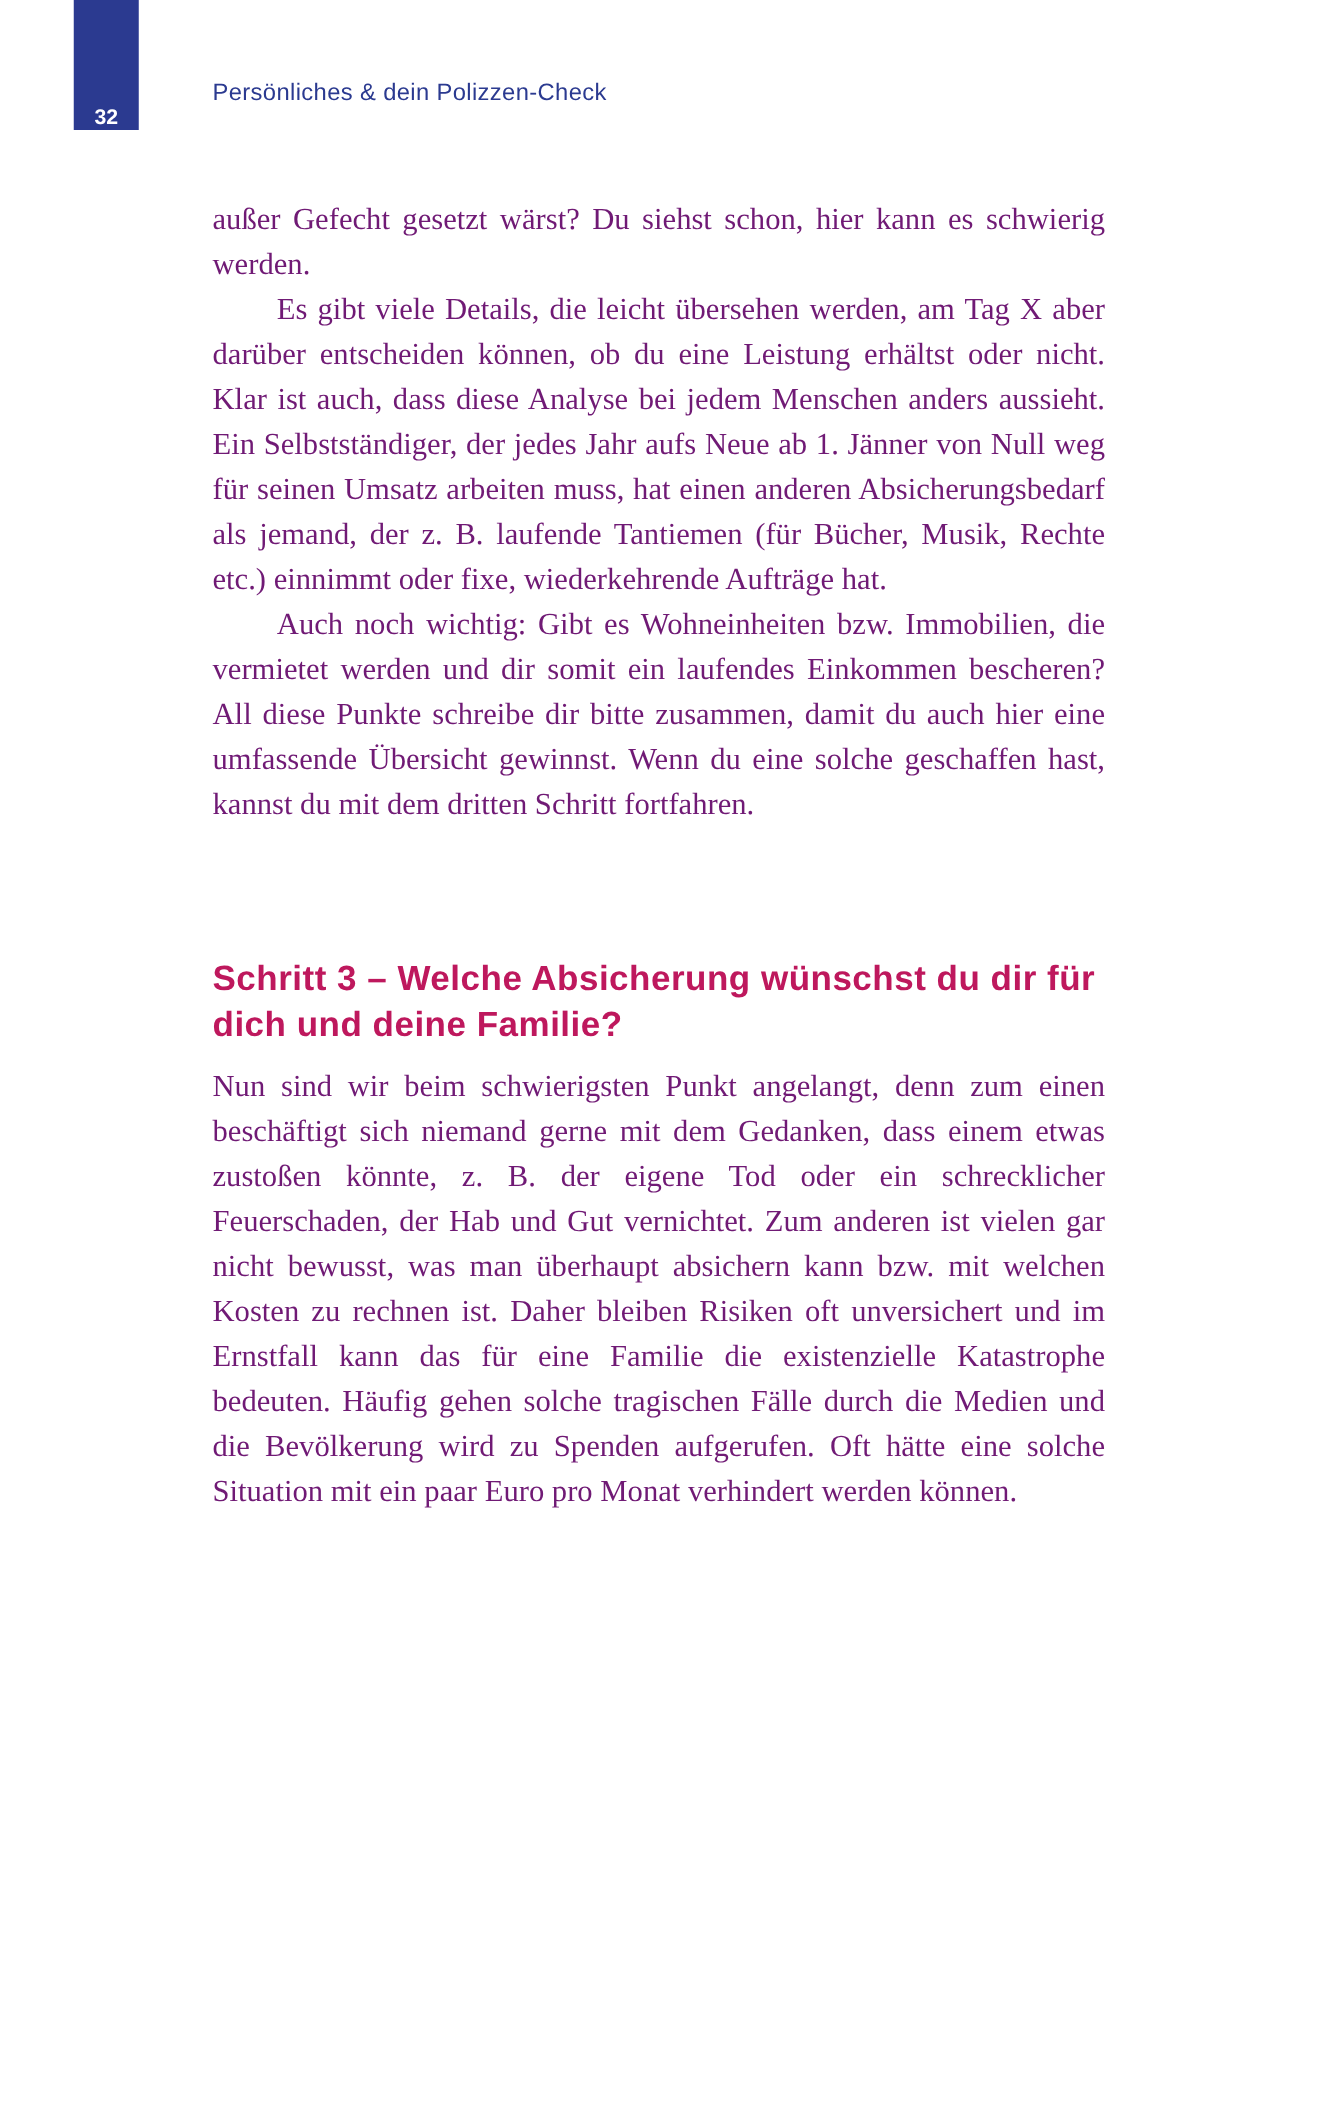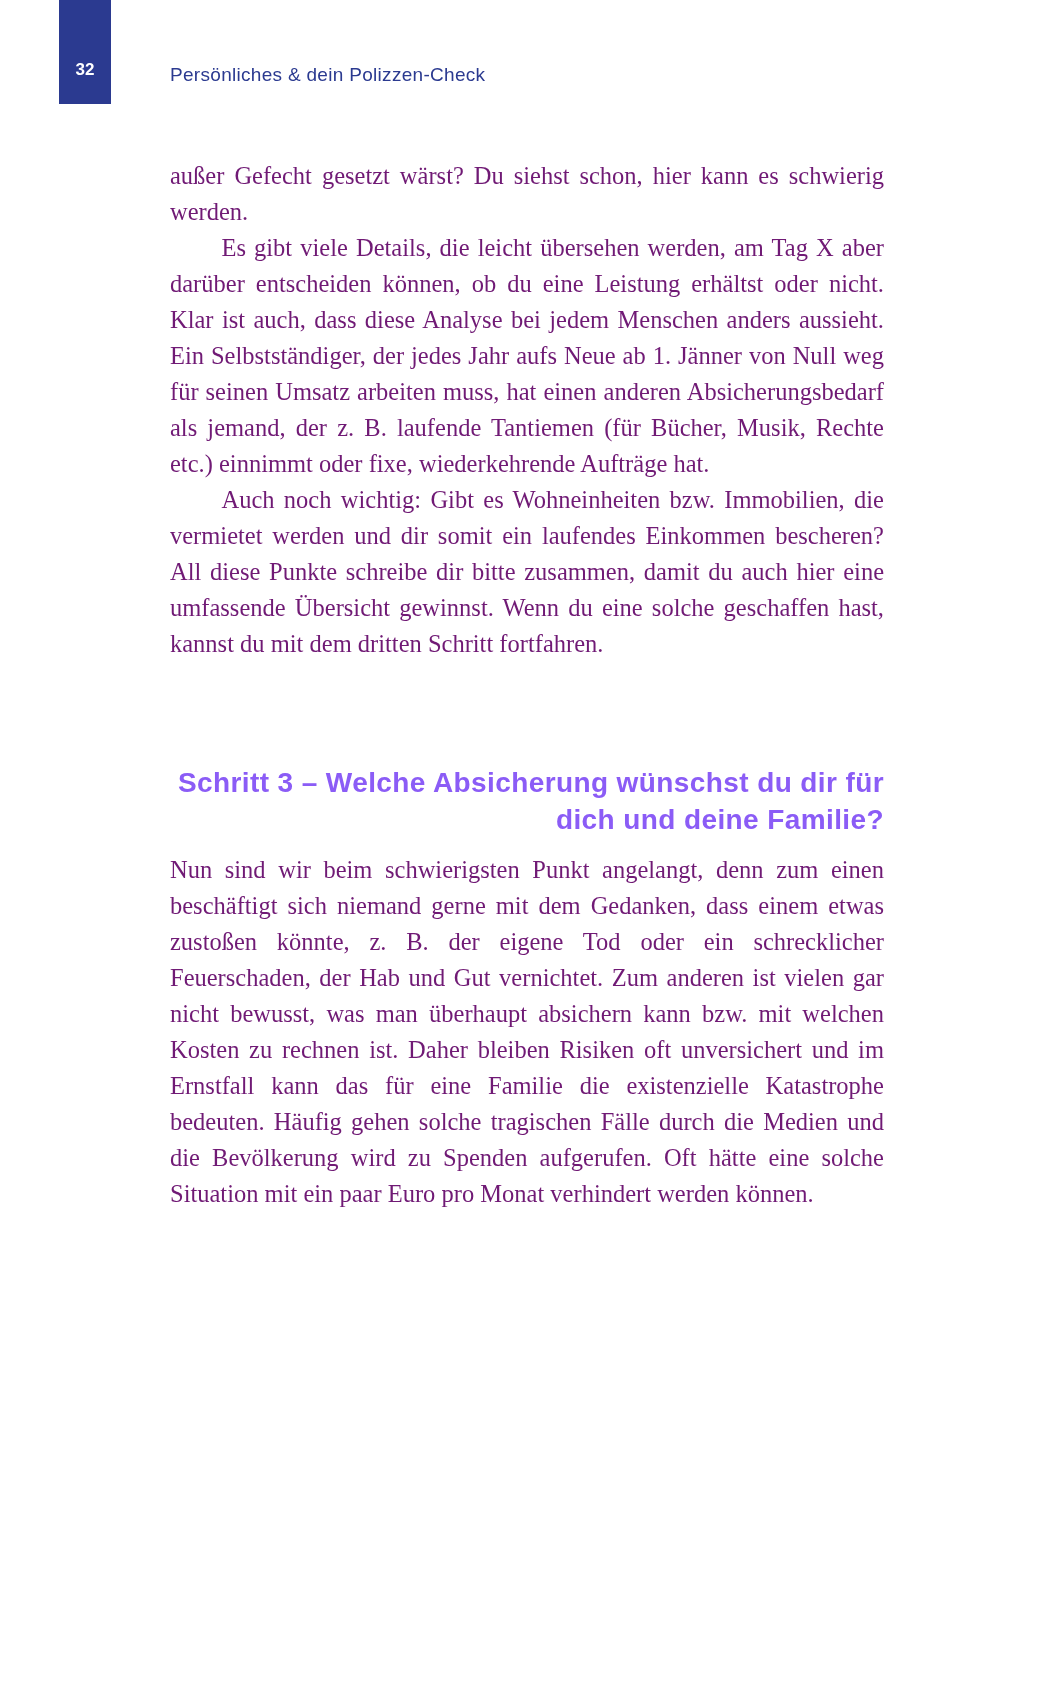--- a/index.html
+++ b/index.html
@@ -20,21 +20,21 @@
     position: absolute;
     left: 59px;
     top: 0;
     width: 52px;
     height: 104px;
     background: #2b3a90;
     display: flex;
     align-items: flex-end;
     justify-content: center;
     box-sizing: border-box;
-    padding-bottom: 26px;
+    padding-bottom: 2px;
   }
   .page-badge span {
     color: #ffffff;
     font-family: "Liberation Sans", sans-serif;
     font-weight: 700;
     font-size: 17px;
     line-height: 1;
   }
   .running-head {
     position: absolute;
@@ -70,22 +70,22 @@
 
   .section-heading {
     margin: 0;
     margin-top: 102px;
     margin-bottom: 14px;
     font-family: "Liberation Sans", sans-serif;
     font-weight: 600;
     font-size: 28px;
     line-height: 37px;
     letter-spacing: 0.4px;
-    color: #8b5cf6;
-    text-align: right;
+    color: #be185d;
+    text-align: left;
   }
 </style>
 </head>
 <body>
 
 <div class="page">
 
   <div class="page-badge">
     <span>32</span>
   </div>

